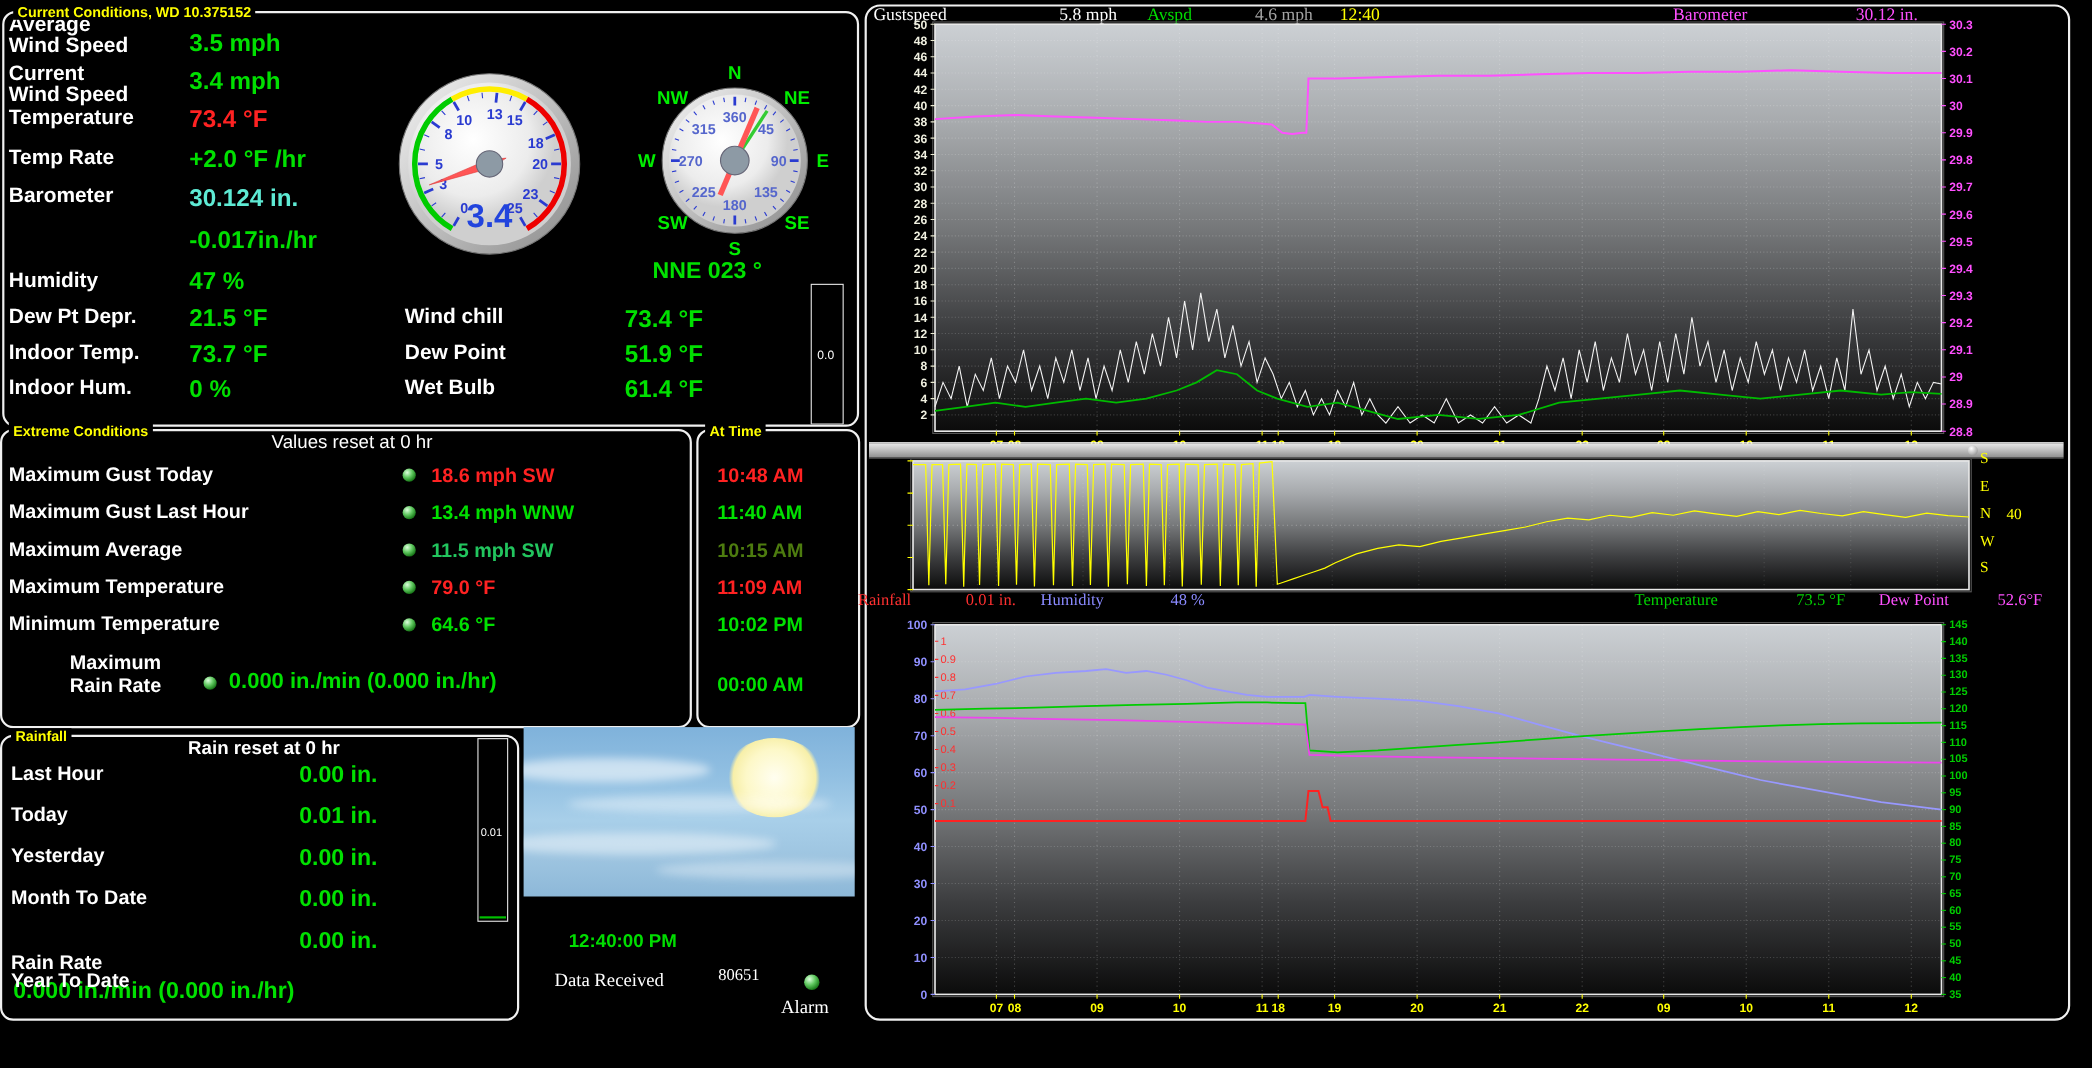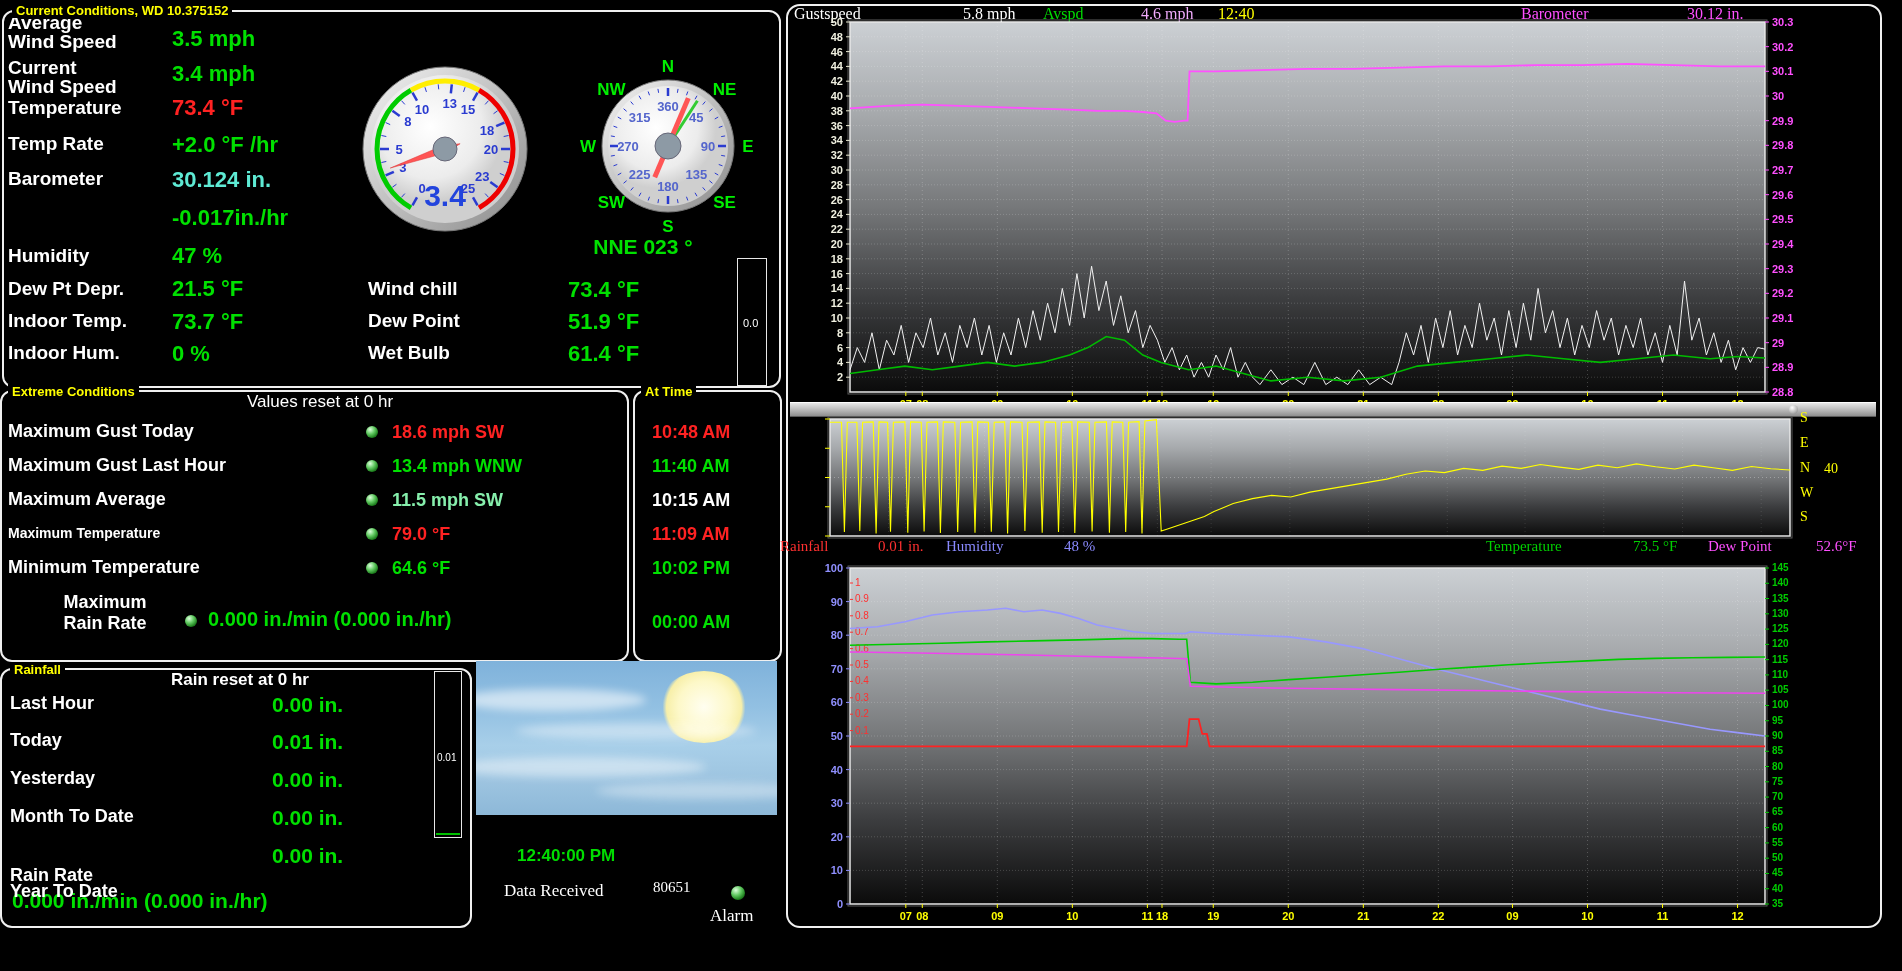--- a/index.html
+++ b/index.html
@@ -205,21 +205,21 @@
   <div class="abs serif" style="left:504px;top:881px;color:#fff;font-size:17px;">Data Received</div>
   <div class="abs serif" style="left:653px;top:879px;color:#fff;font-size:15px;">80651</div>
   <div class="led" style="left:731px;top:886px;width:14px;height:14px;"></div>
   <div class="abs serif" style="left:710px;top:906px;color:#fff;font-size:17px;">Alarm</div>
 
   <div class="panel" style="left:786px;top:4px;width:1096px;height:924px;border-radius:14px;"></div>
 
   <div class="abs serif" style="left:794px;top:5px;color:#fff;font-size:16px;">Gustspeed</div>
   <div class="abs serif" style="left:963px;top:5px;color:#fff;font-size:16px;">5.8 mph</div>
   <div class="abs serif" style="left:1043px;top:5px;color:#00dd00;font-size:16px;">Avspd</div>
-  <div class="abs serif" style="left:1141px;top:5px;color:#f0abfc;font-size:16px;">4.6 mph</div>
+  <div class="abs serif" style="left:1141px;top:5px;color:#a3a3a3;font-size:16px;">4.6 mph</div>
   <div class="abs serif" style="left:1218px;top:5px;color:#ffff00;font-size:16px;">12:40</div>
   <div class="abs serif" style="left:1521px;top:5px;color:#ff50ff;font-size:16px;">Barometer</div>
   <div class="abs serif" style="left:1687px;top:5px;color:#ff50ff;font-size:16px;">30.12 in.</div>
 
   <svg id="top-chart" style="left:786px;top:16px;" width="1094" height="392">
       <defs>
         <linearGradient id="bgtop-chart" x1="0" y1="0" x2="0" y2="1">
           <stop offset="0%" stop-color="#ccd0d4"></stop>
           <stop offset="25%" stop-color="#a6a9ac"></stop>
           <stop offset="50%" stop-color="#76787a"></stop>
@@ -608,30 +608,30 @@
     <div class="lbl" style="left:368px;top:343px;">Wet Bulb</div>
     <div class="val" style="left:568px;top:341px;color:#00e000;">61.4 °F</div>
     <div class="lbl" style="left:8px;top:422px;font-size:18px;">Maximum Gust Today</div>
     <div class="led" style="left:366px;top:426px;"></div>
     <div class="val" style="left:392px;top:422px;font-size:18px;color:#ff2222;">18.6 mph SW</div>
     <div class="lbl" style="left:8px;top:456px;font-size:18px;">Maximum Gust Last Hour</div>
     <div class="led" style="left:366px;top:460px;"></div>
     <div class="val" style="left:392px;top:456px;font-size:18px;color:#00e000;">13.4 mph WNW</div>
     <div class="lbl" style="left:8px;top:490px;font-size:18px;">Maximum Average</div>
     <div class="led" style="left:366px;top:494px;"></div>
-    <div class="val" style="left:392px;top:490px;font-size:18px;color:#86efac;">11.5 mph SW</div>
-    <div class="lbl" style="left:8px;top:524px;font-size:14px;">Maximum Temperature</div>
+    <div class="val" style="left:392px;top:490px;font-size:18px;color:#22c55e;">11.5 mph SW</div>
+    <div class="lbl" style="left:8px;top:524px;font-size:18px;">Maximum Temperature</div>
     <div class="led" style="left:366px;top:528px;"></div>
     <div class="val" style="left:392px;top:524px;font-size:18px;color:#ff2222;">79.0 °F</div>
     <div class="lbl" style="left:8px;top:558px;font-size:18px;">Minimum Temperature</div>
     <div class="led" style="left:366px;top:562px;"></div>
     <div class="val" style="left:392px;top:558px;font-size:18px;color:#00e000;">64.6 °F</div>
     <div class="val" style="left:652px;top:422px;font-size:18px;color:#ff2222;">10:48 AM</div>
     <div class="val" style="left:652px;top:456px;font-size:18px;color:#00e000;">11:40 AM</div>
-    <div class="val" style="left:652px;top:490px;font-size:18px;color:#ffffff;">10:15 AM</div>
+    <div class="val" style="left:652px;top:490px;font-size:18px;color:#4d7c0f;">10:15 AM</div>
     <div class="val" style="left:652px;top:524px;font-size:18px;color:#ff2222;">11:09 AM</div>
     <div class="val" style="left:652px;top:558px;font-size:18px;color:#00e000;">10:02 PM</div>
     <div class="val" style="left:652px;top:612px;font-size:18px;color:#00e000;">00:00 AM</div>
     <div class="lbl" style="left:10px;top:694px;font-size:18px;">Last Hour</div>
     <div class="val" style="left:272px;top:693px;font-size:21px;color:#00e000;">0.00 in.</div>
     <div class="lbl" style="left:10px;top:731px;font-size:18px;">Today</div>
     <div class="val" style="left:272px;top:730px;font-size:21px;color:#00e000;">0.01 in.</div>
     <div class="lbl" style="left:10px;top:769px;font-size:18px;">Yesterday</div>
     <div class="val" style="left:272px;top:768px;font-size:21px;color:#00e000;">0.00 in.</div>
     <div class="lbl" style="left:10px;top:807px;font-size:18px;">Month To Date</div>

